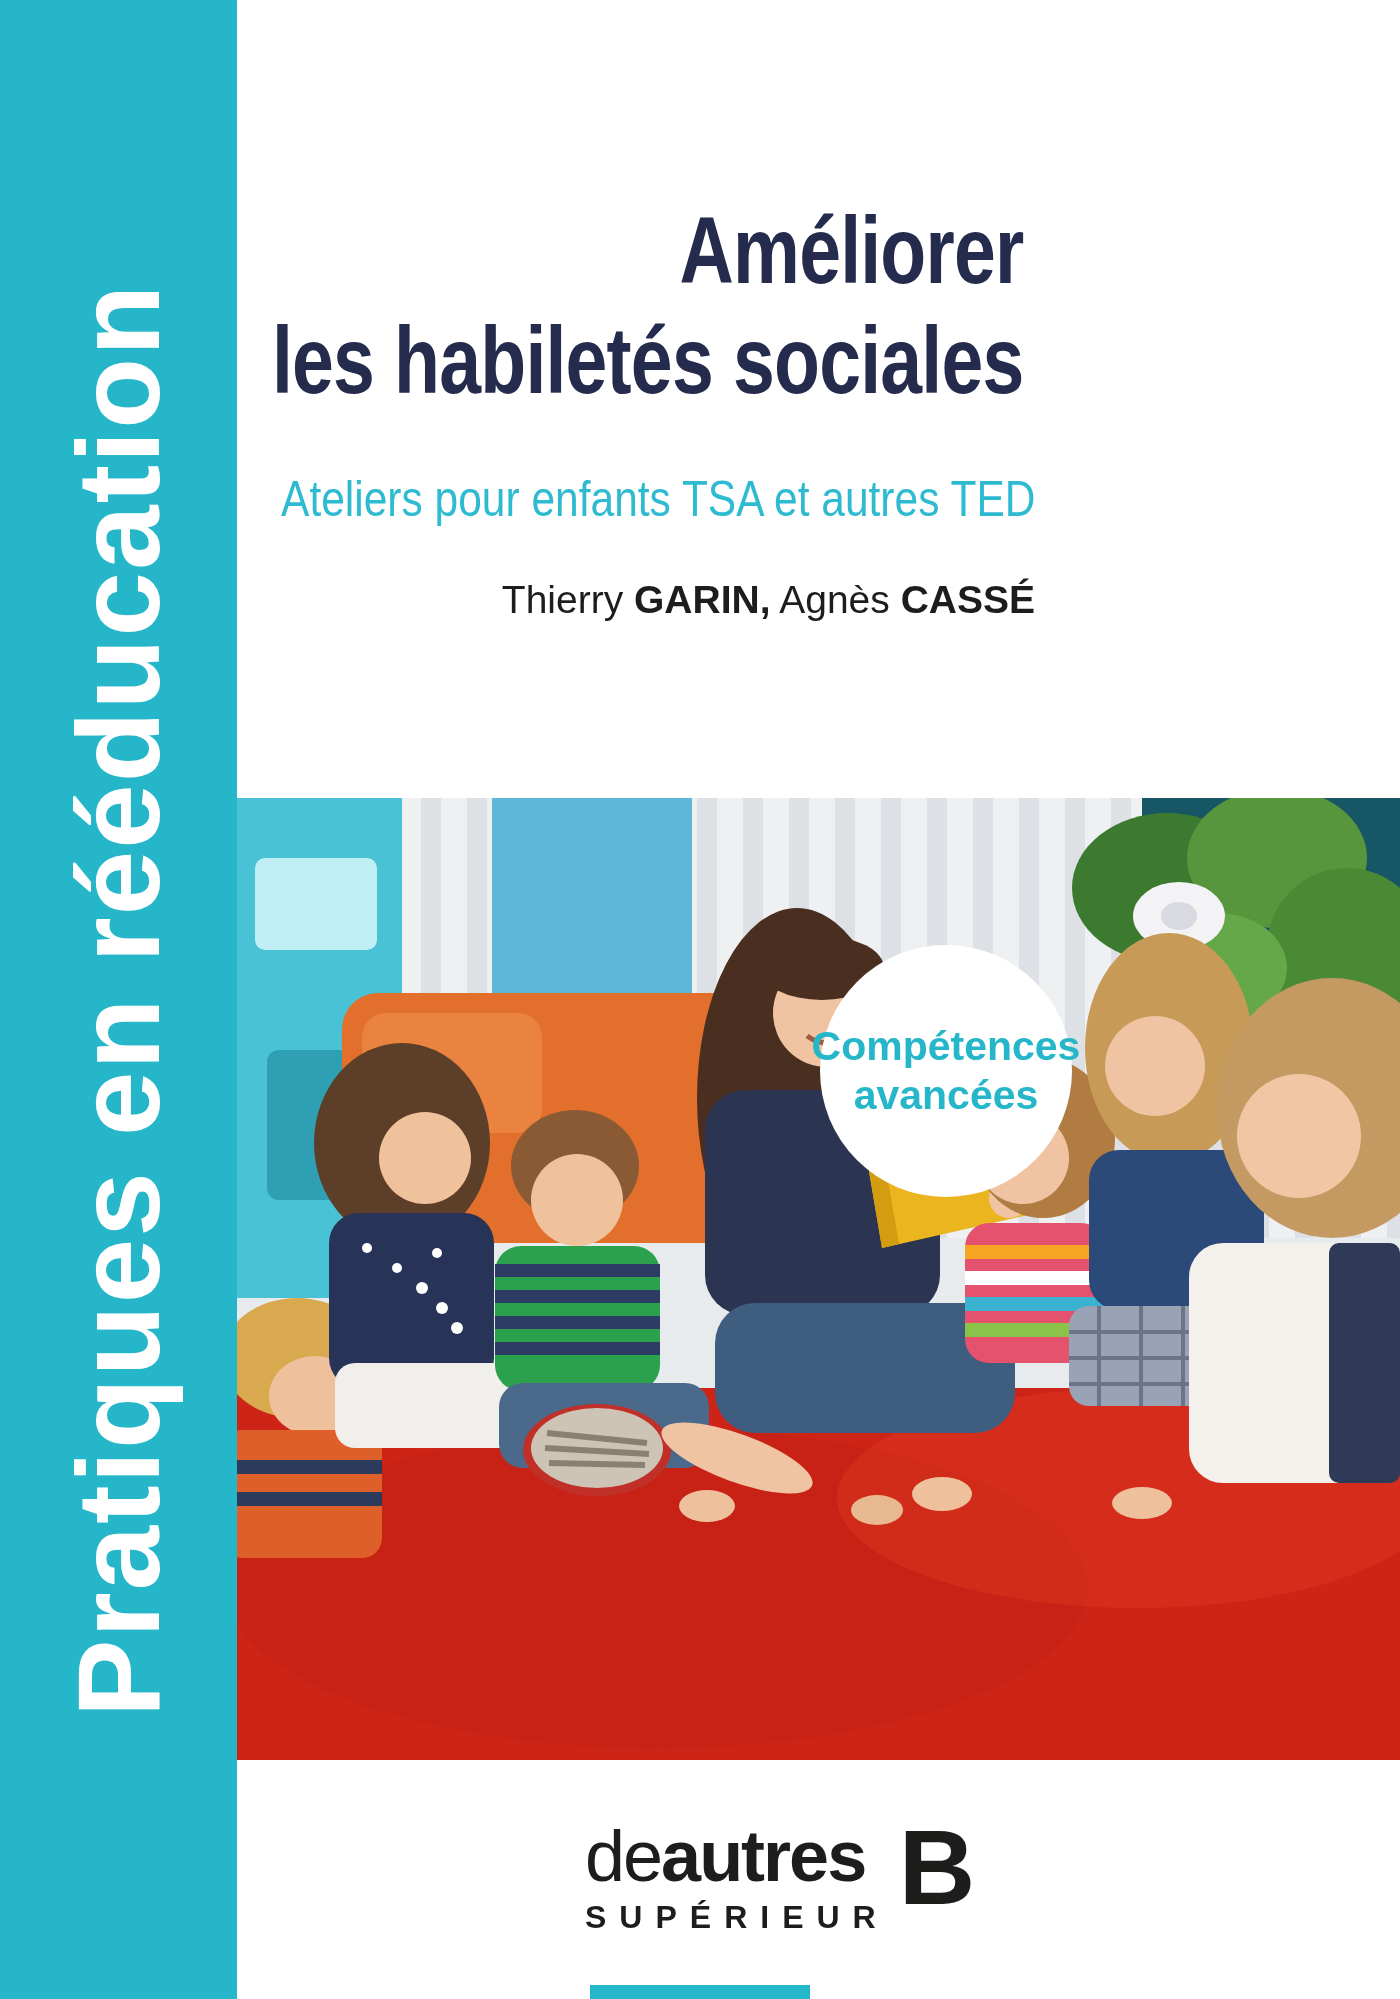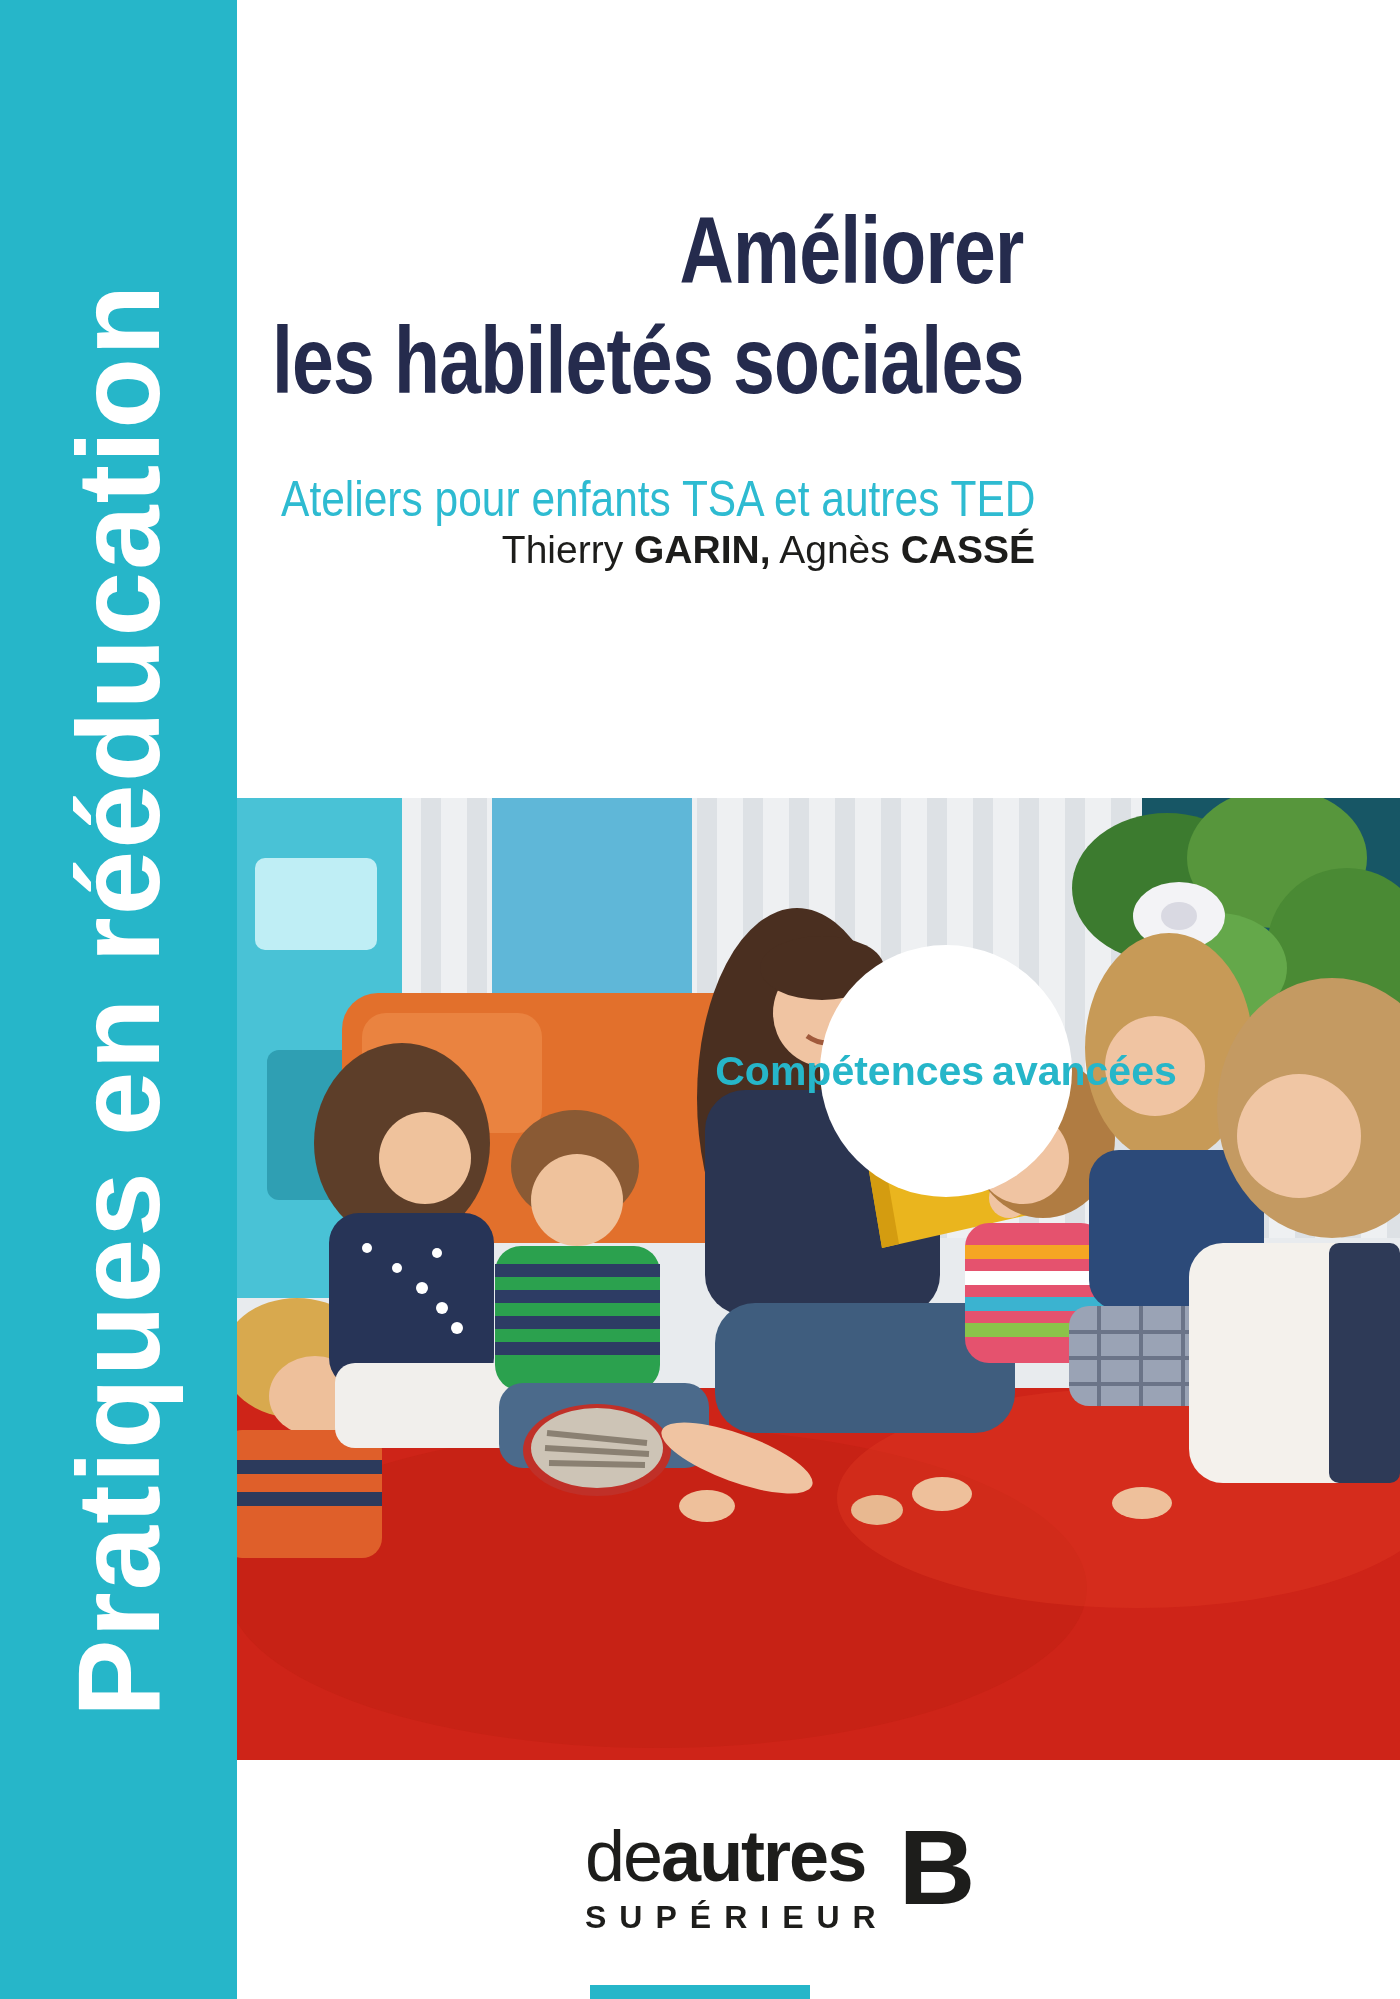--- a/index.html
+++ b/index.html
@@ -19,29 +19,29 @@
   .headline{position:absolute;top:184px;right:365px;text-align:right;z-index:2;}
   .title-line{
     display:block;white-space:nowrap;font-weight:bold;color:var(--navy,#252b4d);
     font-size:94px;line-height:1.17;transform:scaleX(0.80);transform-origin:100% 50%;
     letter-spacing:-1px;
   }
   .subtitle{
     margin-top:54px;white-space:nowrap;font-size:50px;font-weight:400;
     color:var(--subtitle_teal,#2ebbd1);transform:scaleX(0.85);transform-origin:100% 50%;
   }
-  .authors{font-size:39px;color:var(--ink,#1d1d1b);letter-spacing:0px;}
+  .authors{margin-top:50px;font-size:39px;color:var(--ink,#1d1d1b);letter-spacing:0px;}
   .authors b{font-weight:bold;}
   
   .photo{position:absolute;left:237px;top:798px;width:1163px;height:962px;overflow:hidden;}
   .photo svg{display:block;}
   
   .badge{
     position:absolute;left:820px;top:945px;width:252px;height:252px;border-radius:50%;
-    background:#ffffff;display:flex;flex-direction:row;align-items:center;justify-content:center;
+    background:#ffffff;display:flex;flex-direction:column;align-items:center;justify-content:center;
     gap:8px;z-index:3;
   }
   .badge span{color:var(--teal,#26b6c9);font-weight:bold;font-size:41px;line-height:1;}
   
   .publisher{position:absolute;left:585px;top:1824px;display:flex;align-items:flex-start;gap:10px;color:var(--ink,#1d1d1b);z-index:2;}
   .wordmark{display:flex;flex-direction:column;}
   .wordmark-top{font-size:72px;line-height:0.9;letter-spacing:-2px;}
   .de{font-weight:400;}
   .boeck{font-weight:bold;}
   .sup{font-size:32px;font-weight:bold;letter-spacing:13px;margin-top:10px;}

